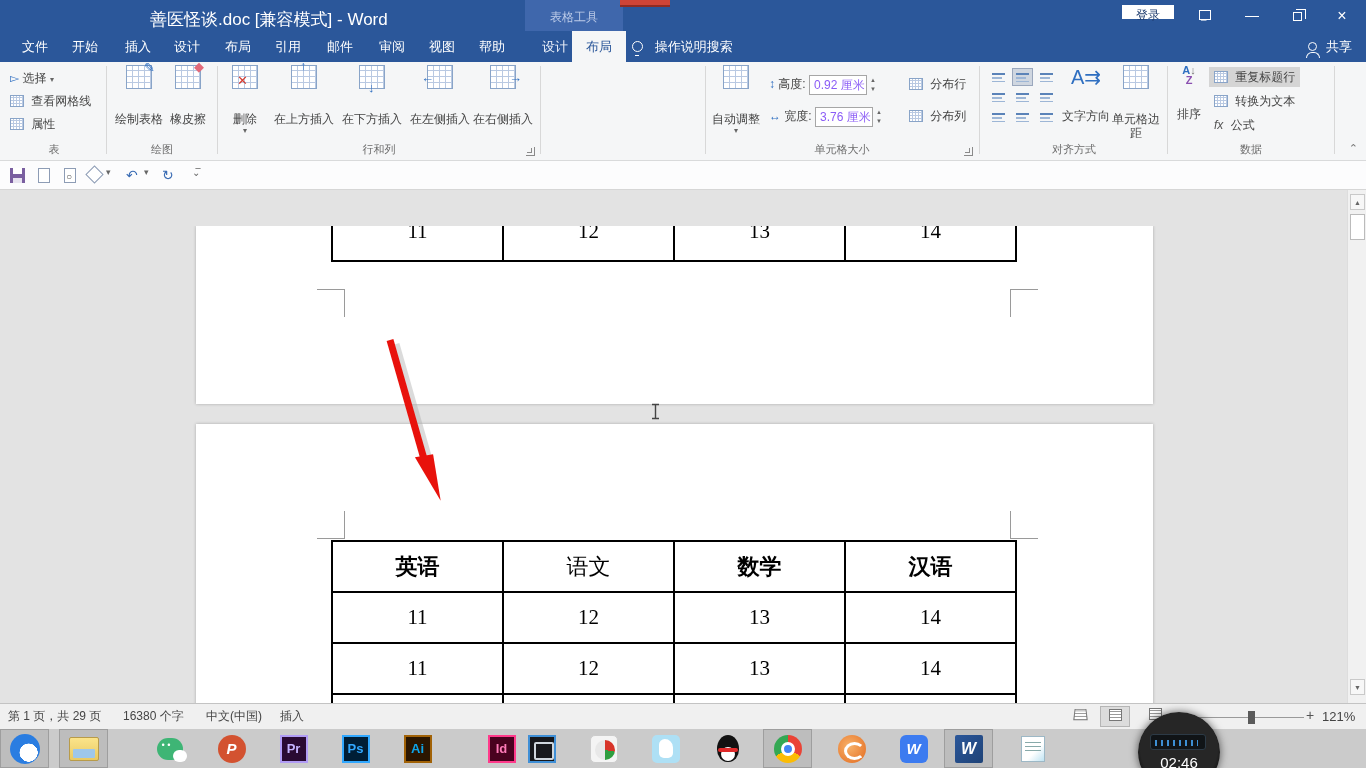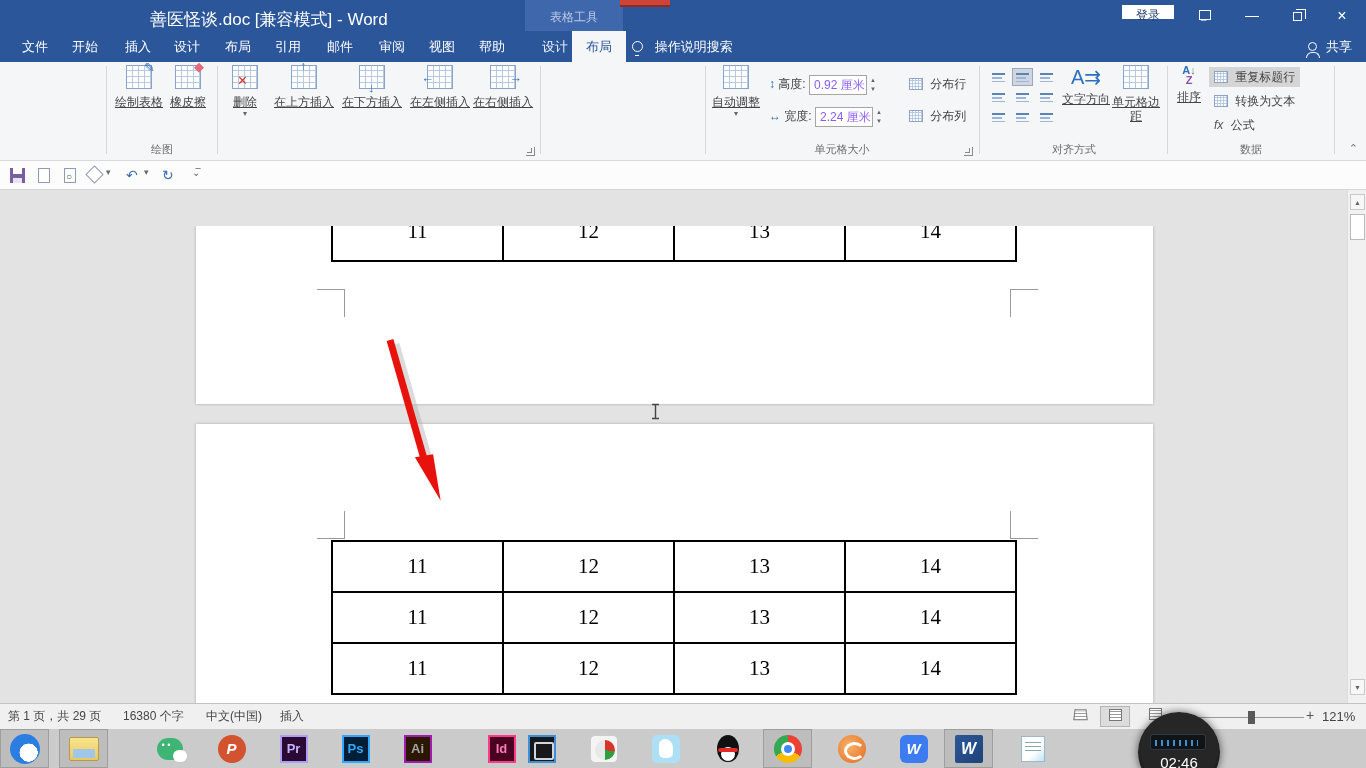--- a/index.html
+++ b/index.html
@@ -39,21 +39,21 @@
 
   
   #ribbon { position:absolute; left:0; top:62px; width:1366px; height:99px; background:#f5f6f7; border-bottom:1px solid #d9dadb; }
   .rgroup { position:absolute; top:0; height:98px; }
   .glabel { position:absolute; bottom:3px; left:0; right:0; text-align:center; color:#6b6b6b; font-size:11px; }
   .gsep { position:absolute; top:4px; width:1px; height:88px; background:#d8d8d8; }
   .launcher { position:absolute; bottom:4px; width:9px; height:9px; border-right:1px solid #8a8a8a; border-bottom:1px solid #8a8a8a; }
   .launcher:after { content:""; position:absolute; right:2px; bottom:2px; width:4px; height:4px; border-right:1px solid #8a8a8a; border-bottom:1px solid #8a8a8a; }
   .smallrow { position:absolute; left:6px; height:20px; line-height:20px; font-size:12px; color:#444; white-space:nowrap; }
   .bigbtn { position:absolute; top:3px; text-align:center; font-size:12px; color:#444; }
-  .bigbtn .lbl { margin-top:3px; line-height:14px;text-decoration:underline; }
+  .bigbtn .lbl { margin-top:20px; line-height:14px; }
   .dim { color:#a8a8a8; }
   .drop { font-size:8px; color:#666; }
   
   .ticon { position:relative; display:inline-block; width:26px; height:24px; background:#fff; border:1px solid #89a4c8;
     background-image:repeating-linear-gradient(0deg,transparent 0 5px,#b9c9e2 5px 6px),
                      repeating-linear-gradient(90deg,transparent 0 5px,#b9c9e2 5px 6px); }
   .ticon .ov { position:absolute; font-size:13px; line-height:1; font-weight:bold; }
   .ticon-sm { width:14px; height:12px; display:inline-block; background:#fff; border:1px solid #89a4c8; vertical-align:-2px; margin-right:4px;
     background-image:repeating-linear-gradient(0deg,transparent 0 2px,#b9c9e2 2px 3px),
                      repeating-linear-gradient(90deg,transparent 0 2px,#b9c9e2 2px 3px); }
@@ -131,21 +131,21 @@
     background:radial-gradient(circle at 62% 62%, #fff 0 34%, #2a7de1 35% 100%); }
   #tb-explorer i { display:block; width:30px; height:24px; background:linear-gradient(#fbe48a,#e8c963); border:1px solid #b89b4a; border-radius:2px; position:relative; }
   #tb-explorer i:after { content:""; position:absolute; left:3px; bottom:2px; width:22px; height:9px; background:#9ec7ea; border-radius:1px; }
   #tb-wechat i { display:block; width:26px; height:22px; background:#3eb575; border-radius:11px; position:relative; }
   #tb-wechat i:before { content:"• •"; position:absolute; left:5px; top:2px; color:#fff; font-size:9px; }
   #tb-wechat i:after { content:""; position:absolute; right:-4px; bottom:-2px; width:14px; height:12px; background:#fff; border-radius:7px; }
   #tb-powerpoint i { display:flex; width:28px; height:28px; border-radius:50%; background:#d35230; color:#fff;
     align-items:center; justify-content:center; font-weight:bold; font-size:15px; }
   #tb-premiere .adobe { background:#2a0a33; border:2px solid #b19cf5; color:#c5b3ff; }
   #tb-photoshop .adobe { background:#001e36; border:2px solid #31a8ff; color:#31a8ff; }
-  #tb-illustrator .adobe { background:#2b1600; border:2px solid #a21caf; color:#a3a3a3; }
+  #tb-illustrator .adobe { background:#2b1600; border:2px solid #a16207; color:#0ea5e9; }
   #tb-indesign .adobe { background:#49021f; border:2px solid #ff3a8b; color:#ff7ab8; }
   #tb-videoed i { display:block; width:28px; height:28px; background:#17181c; border:2px solid #3f8fd6; position:relative; }
   #tb-videoed i:after { content:""; position:absolute; left:4px; top:5px; width:16px; height:14px; border:2px solid #cfd6dd; border-radius:2px; }
   #tb-formatfactory i { display:block; width:28px; height:28px; border-radius:5px; background:#f4f4f4; border:1px solid #ccc; position:relative; overflow:hidden; }
   #tb-formatfactory i:after { content:""; position:absolute; left:4px; top:4px; width:20px; height:20px; border-radius:50%;
     background:conic-gradient(#d8352a 0 100deg, #2f9e3f 100deg 180deg, #e8e8e8 180deg 360deg); }
   #tb-ptu i { display:block; width:28px; height:28px; border-radius:5px; background:#aee0f5; position:relative; }
   #tb-ptu i:after { content:""; position:absolute; left:7px; top:4px; width:14px; height:19px; background:#fff; border-radius:7px 10px 6px 6px; }
   .penguin { display:block; width:22px; height:27px; background:#111; border-radius:50% 50% 46% 46%; position:relative; }
   .penguin:before { content:""; position:absolute; left:4px; bottom:1px; width:14px; height:14px; background:#fff; border-radius:50%; }
@@ -212,20 +212,32 @@
     <span>操作说明搜索</span>
   </div>
   <div id="share-area">
     <span id="person"></span>
     <span>共享</span>
   </div>
 </div>
 
 <div id="ribbon">
 
+  <div class="rgroup" style="left:4px; width:100px">
+    <div class="smallrow" style="top:6px">
+      <span class="blue">▻</span>
+      <span>选择</span> <span class="drop">▾</span></div>
+    <div class="smallrow" style="top:29px">
+      <span class="ticon-sm"></span>
+      <span>查看网格线</span></div>
+    <div class="smallrow" style="top:52px">
+      <span class="ticon-sm"></span>
+      <span>属性</span></div>
+    <div class="glabel">表</div>
+  </div>
   <div class="gsep" style="left:106px"></div>
 
   <div class="rgroup" style="left:110px; width:104px">
     <div class="bigbtn" style="left:4px; width:50px">
       <span class="ticon"><span class="ov blue" style="right:-4px; top:-5px">✎</span></span>
       <div class="lbl">绘制表格</div></div>
     <div class="bigbtn" style="left:56px; width:44px">
       <span class="ticon"><span class="ov" style="right:-4px; top:-6px; color:#e26a7a">◆</span></span>
       <div class="lbl">橡皮擦</div></div>
     <div class="glabel">绘图</div>
@@ -241,39 +253,40 @@
       <div class="lbl">在上方插入</div></div>
     <div class="bigbtn" style="left:118px; width:66px">
       <span class="ticon"><span class="ov blue" style="left:8px; bottom:-6px">↓</span></span>
       <div class="lbl">在下方插入</div></div>
     <div class="bigbtn" style="left:186px; width:66px">
       <span class="ticon"><span class="ov blue" style="left:-7px; top:5px">←</span></span>
       <div class="lbl">在左侧插入</div></div>
     <div class="bigbtn" style="left:249px; width:66px">
       <span class="ticon"><span class="ov blue" style="right:-7px; top:5px">→</span></span>
       <div class="lbl">在右侧插入</div></div>
+    <div class="glabel">行和列</div>
     <div class="launcher" style="right:2px"></div>
   </div>
   <div class="gsep" style="left:540px"></div>
 
   <div class="gsep" style="left:705px"></div>
 
   <div class="rgroup" style="left:709px; width:266px">
     <div class="bigbtn" style="left:2px; width:50px">
       <span class="ticon"></span>
       <div class="lbl">自动调整</div><div class="drop">▾</div></div>
     <div class="smallrow" style="left:60px; top:12px">
       <span class="blue">↕</span>
       <span>高度:</span>
       <span class="spinbox">0.92 厘米</span><span class="spinarrows">▲<br>▼</span>
     </div>
     <div class="smallrow" style="left:60px; top:44px">
       <span class="blue">↔</span>
       <span>宽度:</span>
-      <span class="spinbox">2.24 厘米</span><span class="spinarrows">▲<br>▼</span>
+      <span class="spinbox">3.76 厘米</span><span class="spinarrows">▲<br>▼</span>
     </div>
     <div class="smallrow" style="left:200px; top:12px">
       <span class="ticon-sm"></span>
       <span>分布行</span></div>
     <div class="smallrow" style="left:200px; top:44px">
       <span class="ticon-sm"></span>
       <span>分布列</span></div>
     <div class="glabel">单元格大小</div>
     <div class="launcher" style="right:2px"></div>
   </div>
@@ -365,20 +378,26 @@
       </table>
     <div class="cmark cm-bl" style="left:121px; top:63px"></div>
     <div class="cmark cm-br" style="left:814px; top:63px"></div>
   </div>
 
   <div class="page" id="page2">
     <div class="cmark cm-tl" style="left:121px; top:87px"></div>
     <div class="cmark cm-tr" style="left:814px; top:87px"></div>
     <table class="wtable" id="table-main">
       <tbody>
+          <tr class="hdr">
+        <td>英语</td>
+        <td class="light">语文</td>
+        <td>数学</td>
+        <td>汉语</td>
+      </tr>
       <tr>
         <td>11</td>
         <td>12</td>
         <td>13</td>
         <td>14</td>
       </tr>
       <tr>
         <td>11</td>
         <td>12</td>
         <td>13</td>

